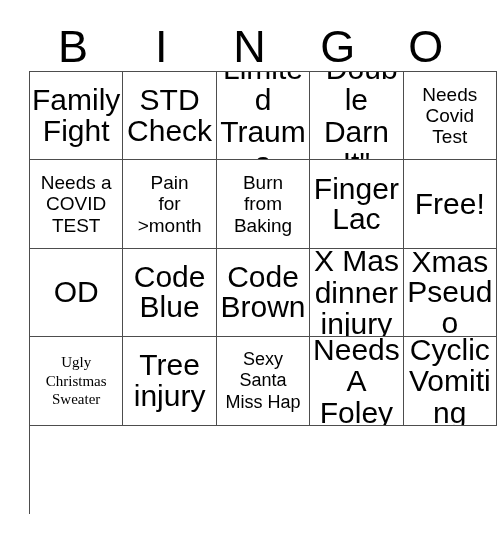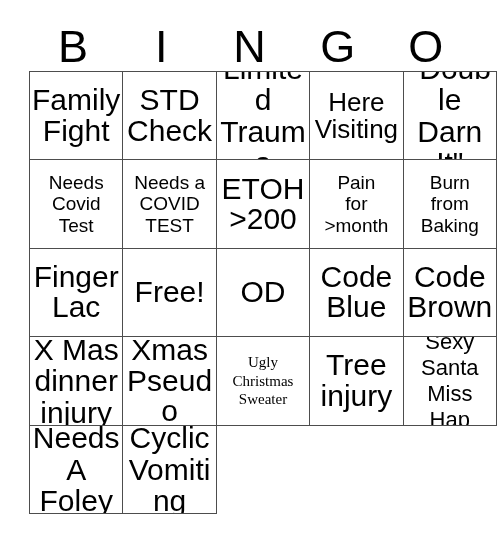--- a/index.html
+++ b/index.html
@@ -78,21 +78,21 @@
     word-break: break-word;
     line-height: 1.04;
     font-weight: 400;
   }
 
   
   .t-xl  .cell-text { font-size: 30px; line-height: 1.02; }
   .t-lg  .cell-text { font-size: 26px; line-height: 1.03; }
   .t-md  .cell-text { font-size: 30px; line-height: 1.05; }
   .t-sm  .cell-text { font-size: 19px; line-height: 1.12; }
-  .t-xs  .cell-text { font-size: 22px; line-height: 1.18; }
+  .t-xs  .cell-text { font-size: 18px; line-height: 1.18; }
   .t-xxs .cell-text { font-size: 15px; line-height: 1.22; font-family: Liberation Serif, serif; }
 </style>
 </head>
 <body>
 
 <div class="card">
 
   <div class="header-row">
     <div class="header-cell">B</div>
     <div class="header-cell">I</div>
@@ -107,41 +107,33 @@
 Fight</span>
       </div>
       <div class="cell t-xl">
         <span class="cell-text">STD
 Check</span>
       </div>
       <div class="cell t-md">
         <span class="cell-text">Limited
 Trauma</span>
       </div>
-      <div class="cell t-lg">
-        <span class="cell-text">Here
-Visiting</span>
-      </div>
       <div class="cell t-md">
         <span class="cell-text">"Double
 Darn It"</span>
       </div>
       <div class="cell t-sm">
         <span class="cell-text">Needs
 Covid
 Test</span>
       </div>
       <div class="cell t-sm">
         <span class="cell-text">Needs a
 COVID
 TEST</span>
-      </div>
-      <div class="cell t-xl">
-        <span class="cell-text">ETOH
-&gt;200</span>
       </div>
       <div class="cell t-sm">
         <span class="cell-text">Pain
 for
 &gt;month</span>
       </div>
       <div class="cell t-sm">
         <span class="cell-text">Burn
 from
 Baking</span>

